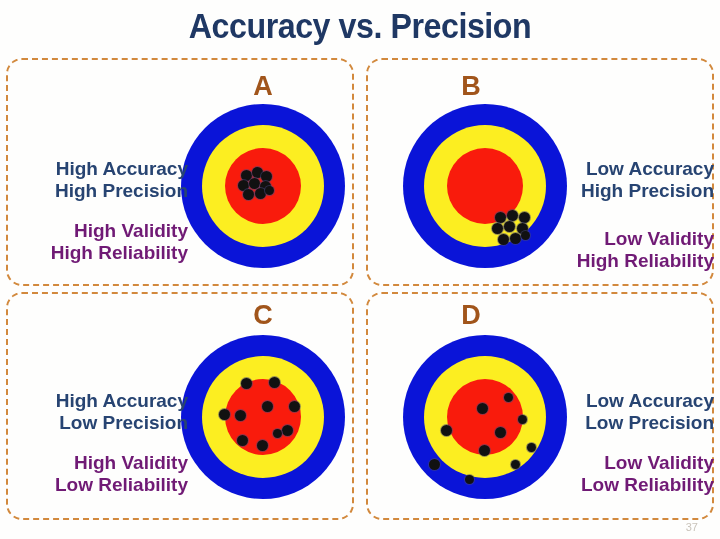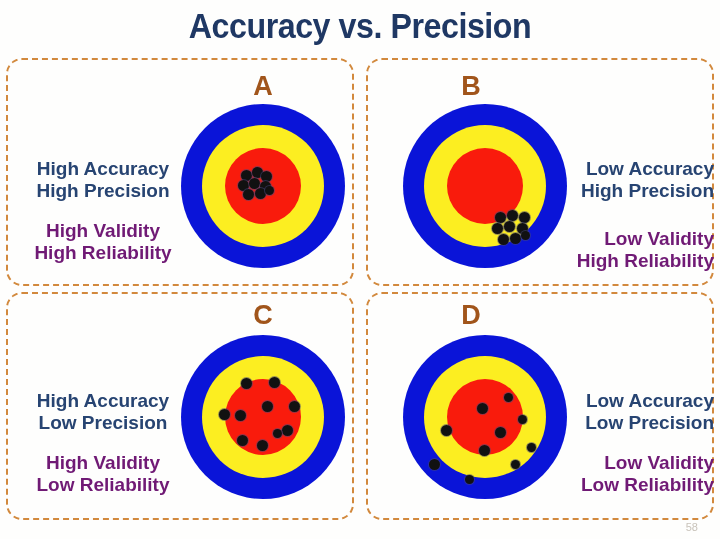--- a/index.html
+++ b/index.html
@@ -93,21 +93,21 @@
     line-height:1.16;
     white-space:nowrap;
   }
   .txtblock .line{
     font-size:19px;
     font-weight:bold;
     font-family:"Liberation Sans", sans-serif;
   }
   .acc .line{color:#274472;}
   .val .line{color:#701a75;}
-  .tleft{text-align:center;}
+  .tleft{text-align:right;}
   .tright{text-align:right;}
 
   #a-acc{left:18px;  top:158px; width:170px;}
   #a-val{left:18px;  top:220px; width:170px;}
   #b-acc{left:544px; top:158px; width:170px;}
   #b-val{left:534px; top:228px; width:180px;}
   #c-acc{left:18px;  top:390px; width:170px;}
   #c-val{left:18px;  top:452px; width:170px;}
   #d-acc{left:544px; top:390px; width:170px;}
   #d-val{left:534px; top:452px; width:180px;}
@@ -227,15 +227,15 @@
 
   <div class="txtblock acc tright" id="d-acc">
     <div class="line">Low Accuracy</div>
     <div class="line">Low Precision</div>
   </div>
   <div class="txtblock val tright" id="d-val">
     <div class="line">Low Validity</div>
     <div class="line">Low Reliability</div>
   </div>
 
-  <div id="page-num">58</div>
+  <div id="page-num">37</div>
 
 </div>
 
 </body></html>

